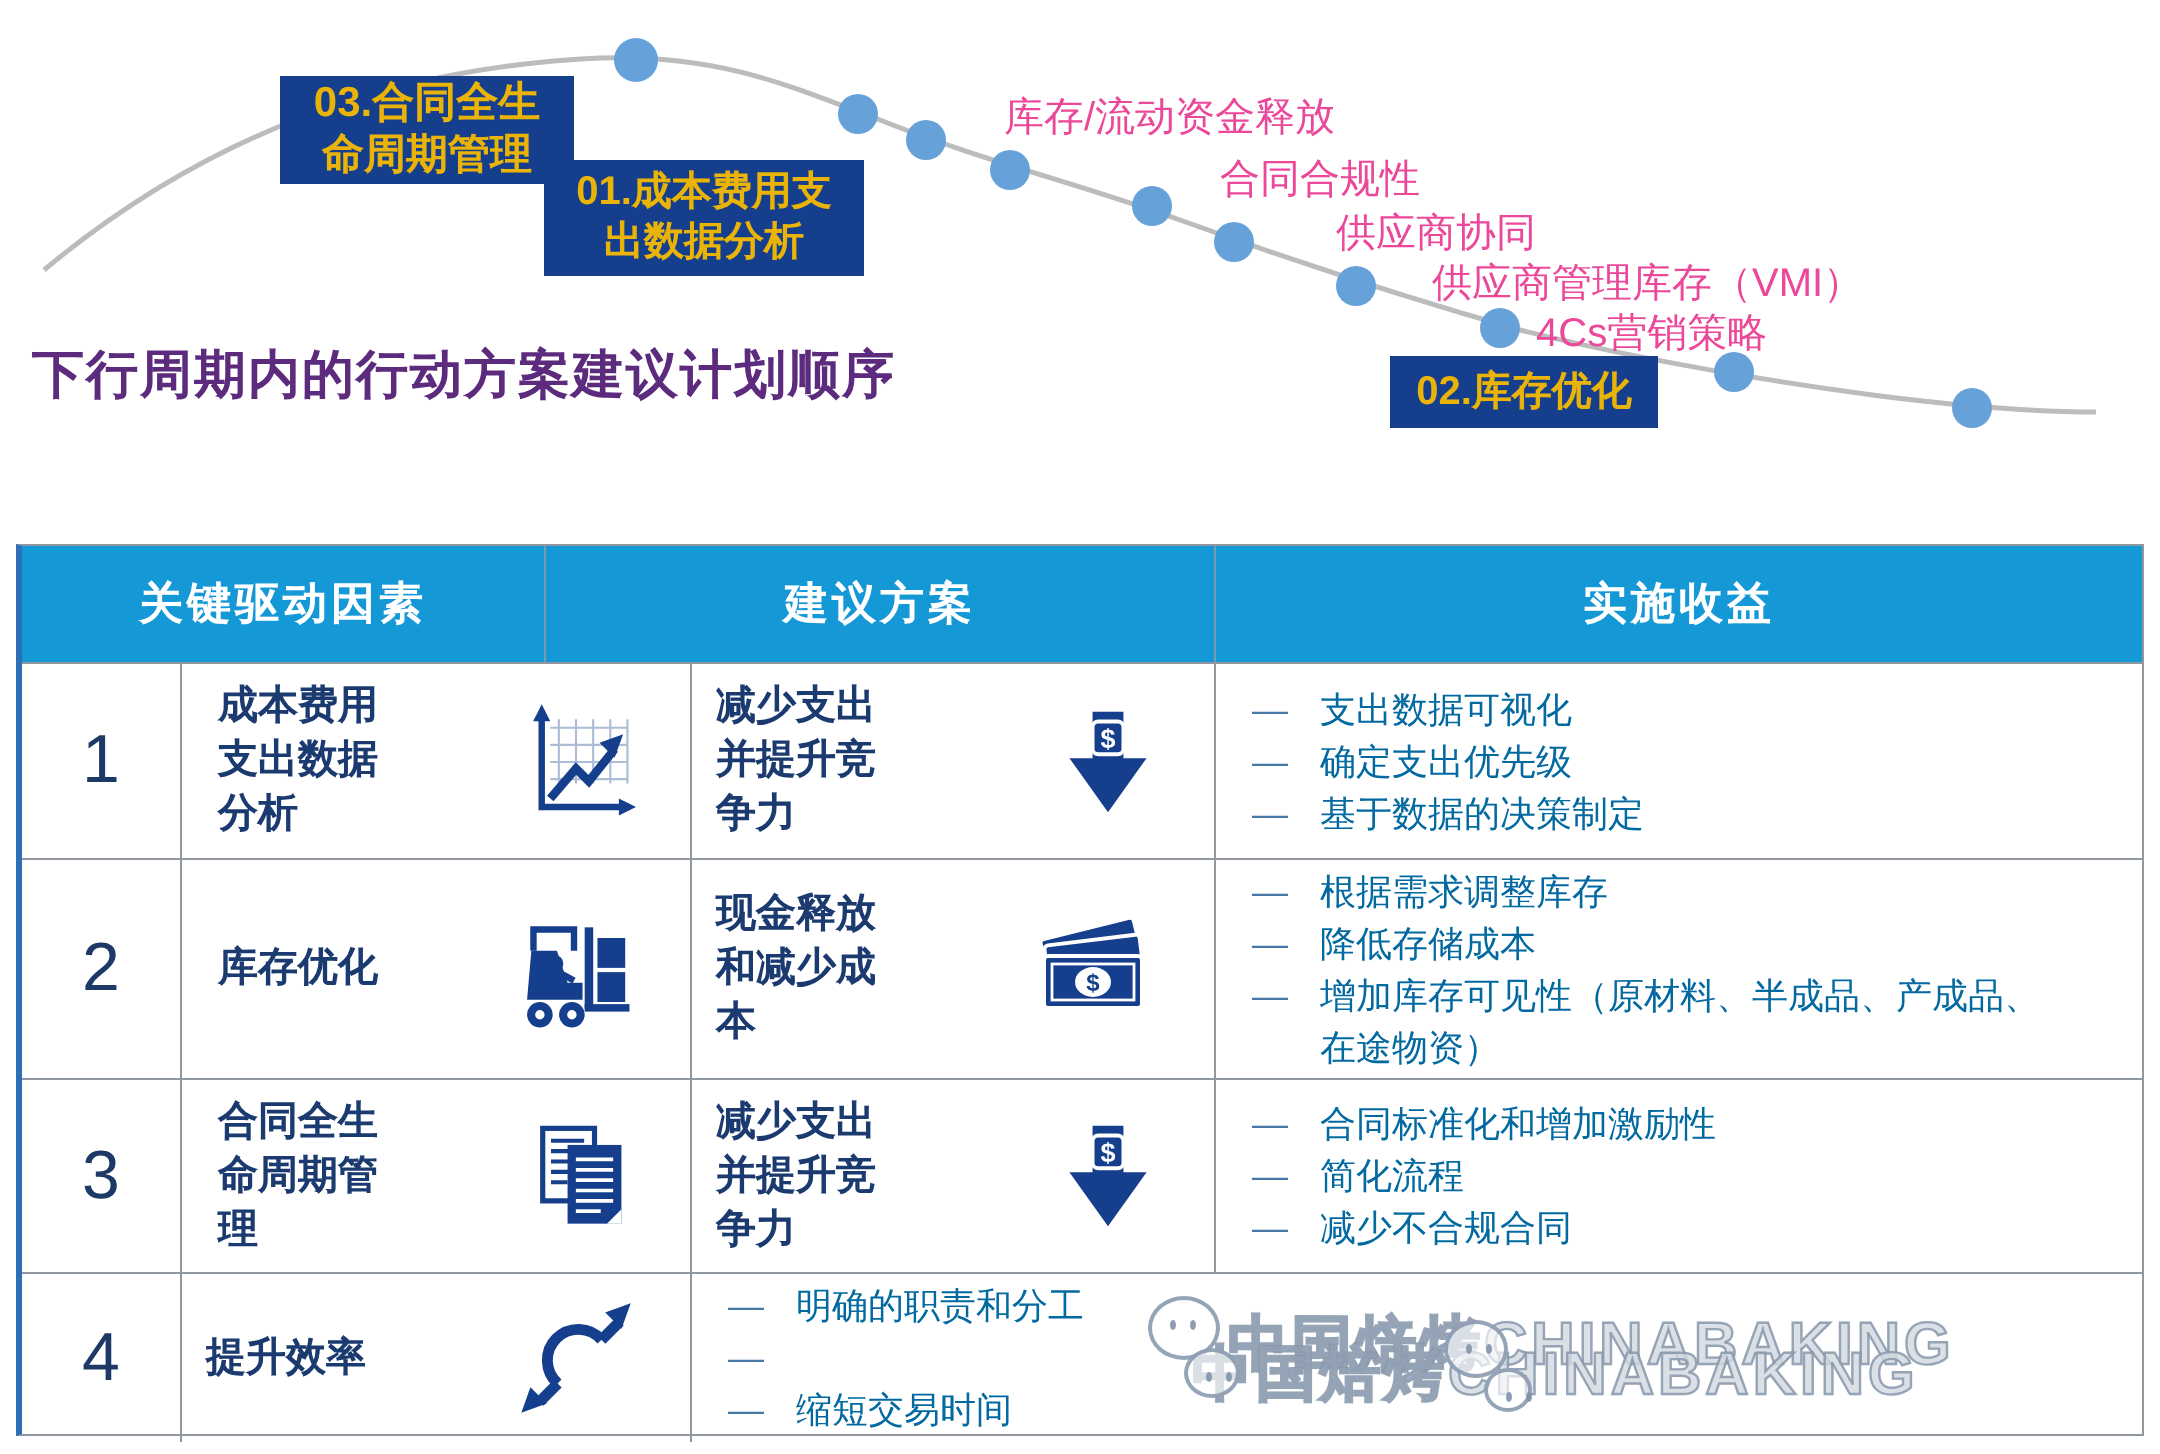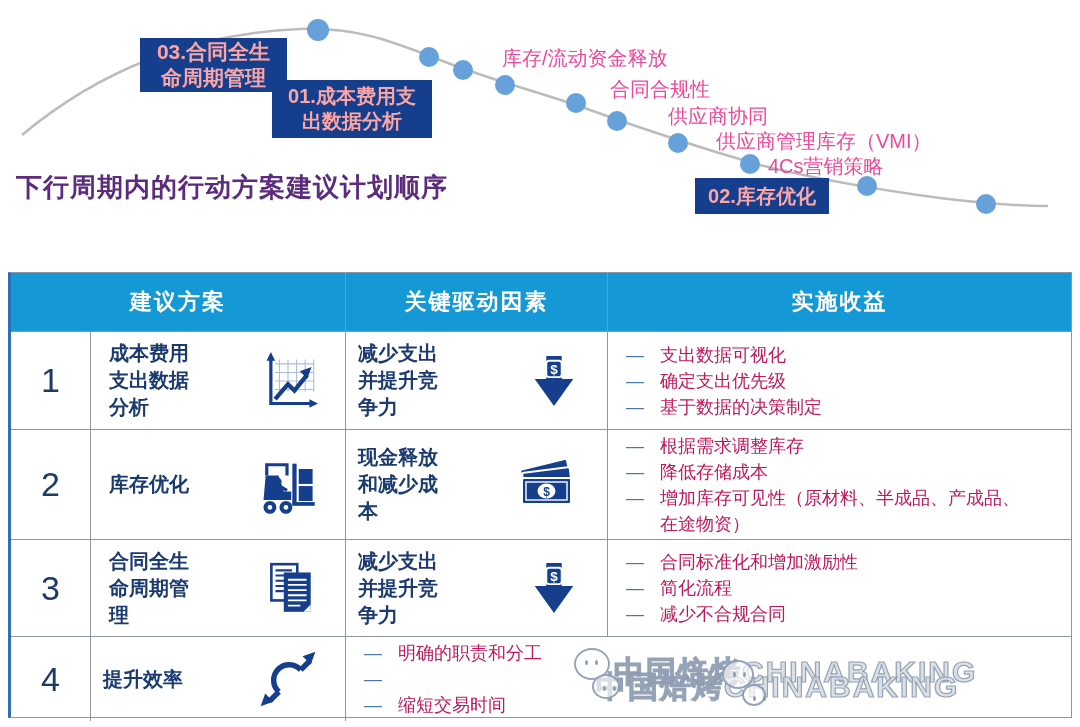--- a/index.html
+++ b/index.html
@@ -2,21 +2,21 @@
 <html><head>
 <meta charset="utf-8">
 <style>
   * { margin:0; padding:0; box-sizing:border-box; }
   html,body { background:#fff; }
   body { font-family:"Liberation Sans","DejaVu Sans",sans-serif; }
   #canvas { position:relative; width:1080px; height:727px; background:#fff; overflow:hidden; }
 
   
   #curve-svg { position:absolute; left:0; top:0; }
-  .callout { position:absolute; background:#153f8c; color:#fca5a5; font-weight:bold;
+  .callout { position:absolute; background:#153f8c; color:#eab308; font-weight:bold;
              display:flex; align-items:center; justify-content:center; text-align:center;
              white-space:pre-line; line-height:1.25; }
   .callout.c03 { left:140px; top:38px;  width:147px; height:54px; font-size:21px; }
   .callout.c01 { left:272px; top:80px;  width:160px; height:58px; font-size:20px; }
   .callout.c02 { left:695px; top:178px; width:134px; height:36px; font-size:20px; }
   .callout.c04 { left:802px; top:224px; width:186px; height:38px; font-size:20px; }
   .milestone { position:absolute; color:#ec4899; font-size:20px; white-space:nowrap; }
   .m0 { left:502px; top:45px; }
   .m1 { left:610px; top:76px; }
   .m2 { left:668px; top:103px; }
@@ -39,21 +39,21 @@
   .cell:last-child { border-right:none; }
   .num-cell { justify-content:center; color:#1d3a66; font-size:34px; }
   .plan-cell { padding-left:18px; }
   .plan-text, .driver-text { color:#1b3a70; font-size:20px; font-weight:bold;
                              white-space:pre-line; line-height:27px; width:116px; }
   .cell-icon { margin-left:auto; margin-right:26px; display:flex; align-items:center; }
   .driver-cell { padding-left:12px; }
   .benefit-cell { flex-direction:column; justify-content:center; align-items:flex-start; padding-left:18px; }
   .benefit-line { display:flex; align-items:flex-start; line-height:26px; }
   .benefit-dash { color:#4878a8; font-size:18px; width:34px; flex:0 0 34px; }
-  .benefit-text { color:#be185d; font-size:18px; max-width:372px; }
+  .benefit-text { color:#0369a1; font-size:18px; max-width:372px; }
 
   
   .wm-text { position:absolute; font-size:30px; font-weight:bold; letter-spacing:2px;
              color:rgba(255,255,255,0.5); -webkit-text-stroke:1.2px rgba(135,152,172,0.85);
              text-shadow:0 0 1px rgba(135,152,172,0.6); white-space:nowrap; z-index:30; }
   .wm-a { left:614px; top:652px; }
   .wm-b { left:596px; top:667px; }
   .wm-bubble { position:absolute; border-radius:50%; border:2px solid rgba(130,148,170,0.85);
                background:rgba(255,255,255,0.65); z-index:31; }
   .wm-bubble .eye { position:absolute; width:3px; height:5px; border-radius:50%;
@@ -97,22 +97,22 @@
   <div class="milestone m1">合同合规性</div>
   <div class="milestone m2">供应商协同</div>
   <div class="milestone m3">供应商管理库存（VMI）</div>
   <div class="milestone m4">4Cs营销策略</div>
 
   <div id="section-heading">下行周期内的行动方案建议计划顺序</div>
 
   <div id="plan-table">
 
     <div class="thead">
+      <div class="th h1">关键驱动因素</div>
       <div class="th h0">建议方案</div>
-      <div class="th h1">关键驱动因素</div>
       <div class="th h2">实施收益</div>
     </div>
 
     <div class="trow r0">
       <div class="cell num-cell">1</div>
       <div class="cell plan-cell">
         <div class="plan-text">成本费用
 支出数据
 分析</div>
         <span class="cell-icon">

